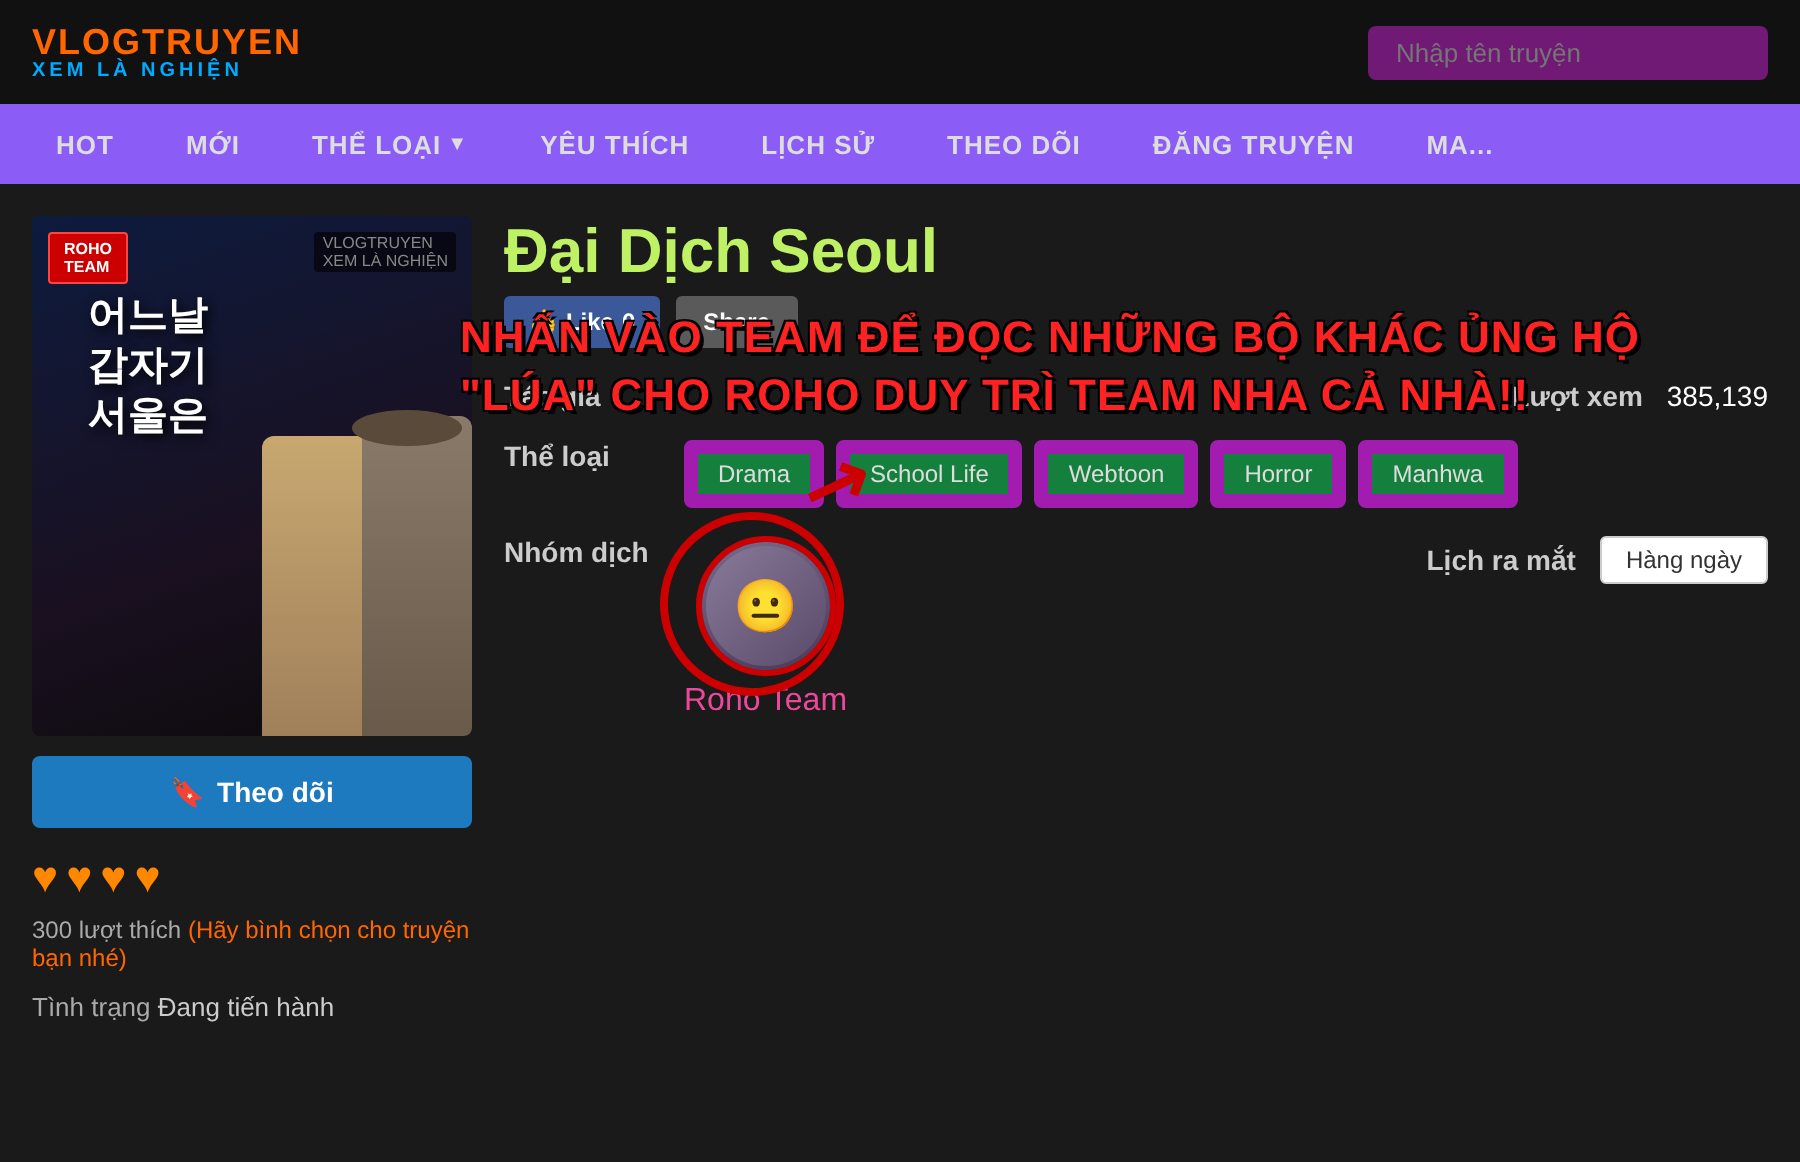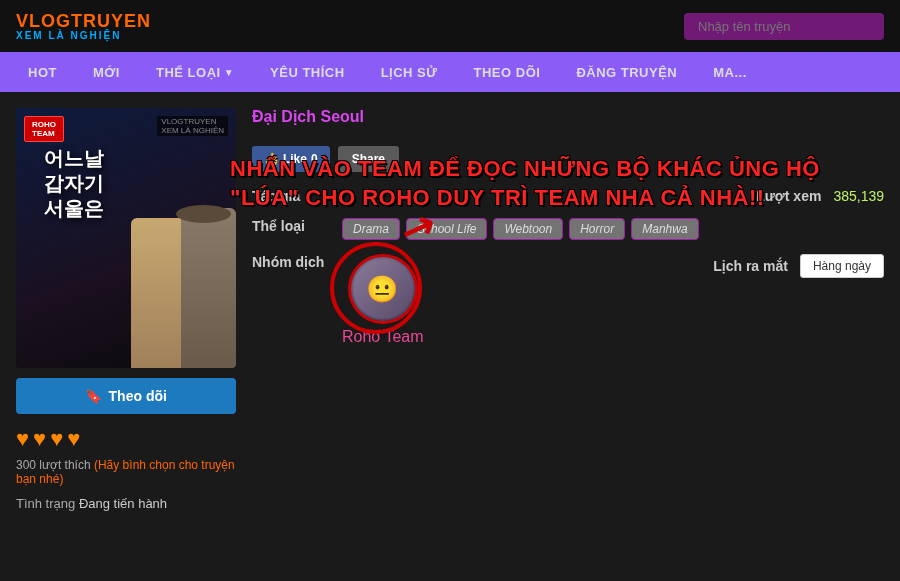--- a/index.html
+++ b/index.html
@@ -152,24 +152,24 @@
       font-size: 13px;
       color: #ccc;
     }
     .status-label { color: #aaa; }
 
     
     .right-panel {
       flex: 1;
     }
     .manga-title {
-      font-size: 16px;
-      color: #d946ef;
-      font-weight: bold;
-      margin-bottom: 20px;
+      font-size: 31px;
+      color: #bef264;
+      font-weight: bold;
+      margin-bottom: 4px;
     }
 
     .action-btns {
       display: flex;
       gap: 8px;
       margin-bottom: 16px;
     }
     .like-btn {
       background: #3b5998;
       color: #fff;
@@ -223,36 +223,35 @@
       font-weight: bold;
     }
     .info-value { color: #fff; }
     .info-right {
       margin-left: auto;
       display: flex;
       align-items: center;
       gap: 12px;
     }
     .info-right-label { color: #ccc; font-weight: bold; min-width: 80px; text-align: right; }
-    .info-right-value { color: #bef264; text-align: right; }
+    .info-right-value { color: #ffffff; text-align: right; }
 
     .genre-tags {
       display: flex;
       gap: 6px;
       flex-wrap: wrap;
     }
     .genre-tag {
-      background: #737373;
+      background: #15803d;
       color: #ddd;
-      border: 1px solid #a21caf;
+      border: 7px solid #a21caf;
       border-radius: 4px;
       padding: 3px 10px;
       font-size: 12px;
       cursor: pointer;
-      font-style: italic;
     }
 
     
     .group-section {
       display: flex;
       align-items: center;
       position: relative;
     }
     .group-avatar {
       width: 70px;

